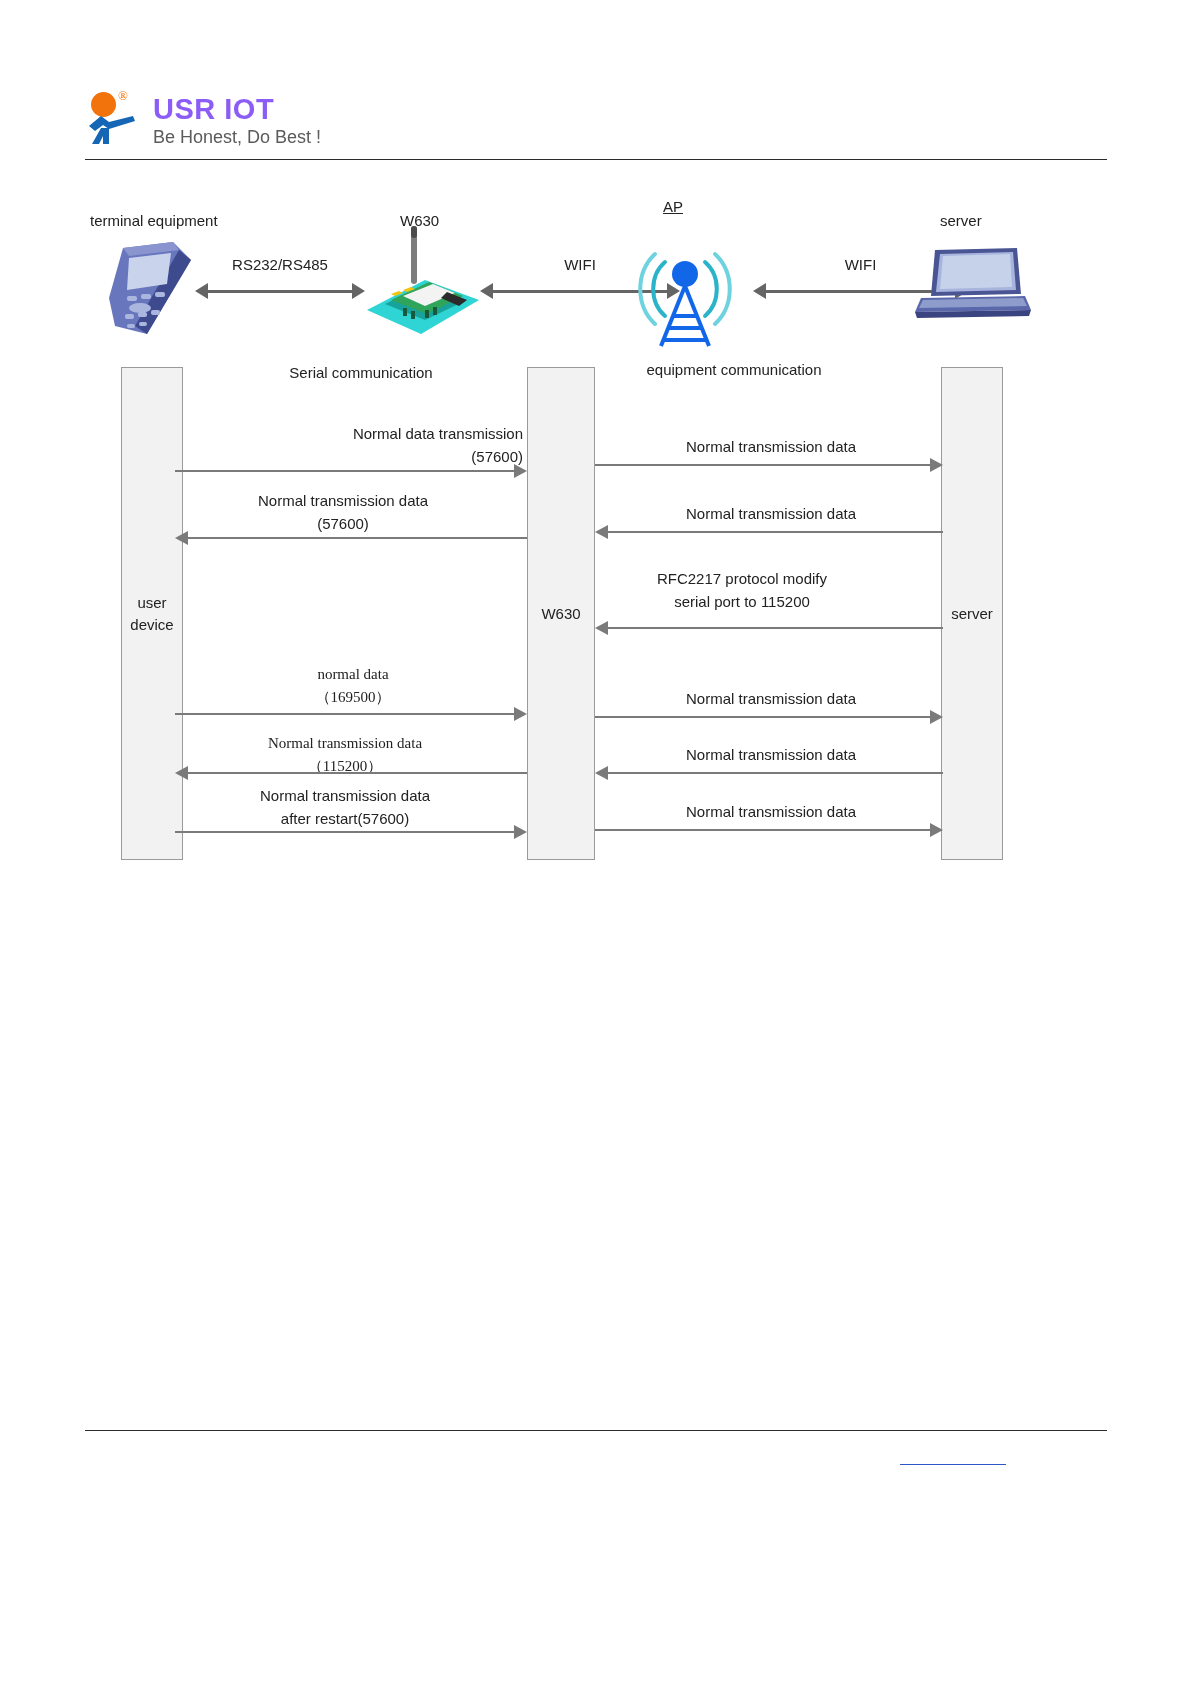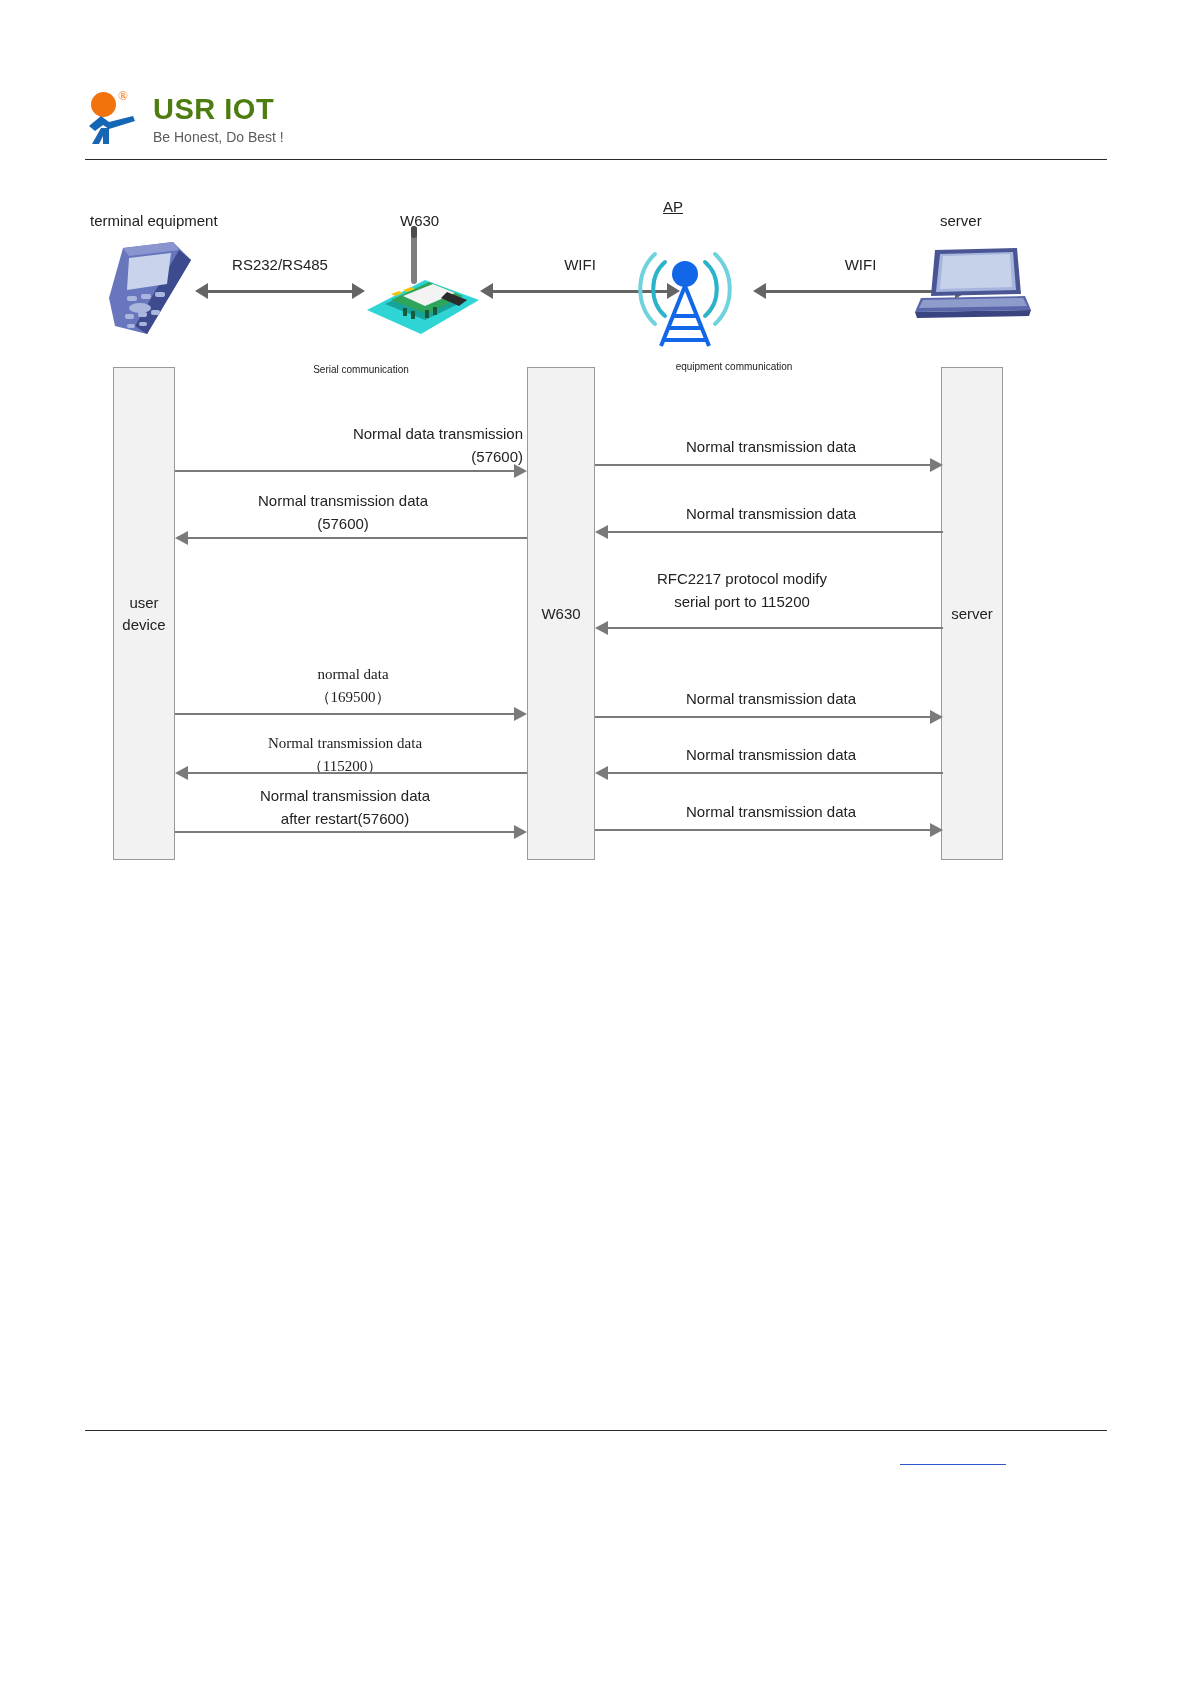--- a/index.html
+++ b/index.html
@@ -63,25 +63,25 @@
   }
   .logo-text-wrap {
     margin-left: 6px;
     padding-top: 4px;
   }
   .logo-title {
     font-family: "Liberation Sans", sans-serif;
     font-weight: bold;
     font-size: 29px;
     letter-spacing: 0.5px;
-    color: #4d7c0f;
+    color: #8b5cf6;
     line-height: 34px;
   }
   .logo-tagline {
-    font-size: 14px;
+    font-size: 18px;
     color: #5b5b5b;
     line-height: 18px;
     margin-top: 2px;
   }
   .header-rule {
     position: absolute;
     left: 0;
     top: 71px;
     width: 1022px;
     height: 1px;
@@ -154,27 +154,27 @@
     box-sizing: border-box;
     display: flex;
     align-items: center;
     justify-content: center;
     flex-direction: column;
     font-size: 15px;
     color: #222;
     line-height: 22px;
     text-align: center;
   }
-  #ll-user { left: 0; }
+  #ll-user { left: 8px; }
   #ll-w630 { left: 414px; width: 68px; }
   #ll-server { left: 828px; }
 
   .seq-header-label {
     position: absolute;
-    font-size: 10px;
+    font-size: 15px;
     color: #222;
     white-space: nowrap;
     text-align: center;
   }
 
   .msg {
     position: absolute;
     height: 16px;
   }
   .msg .mline {

